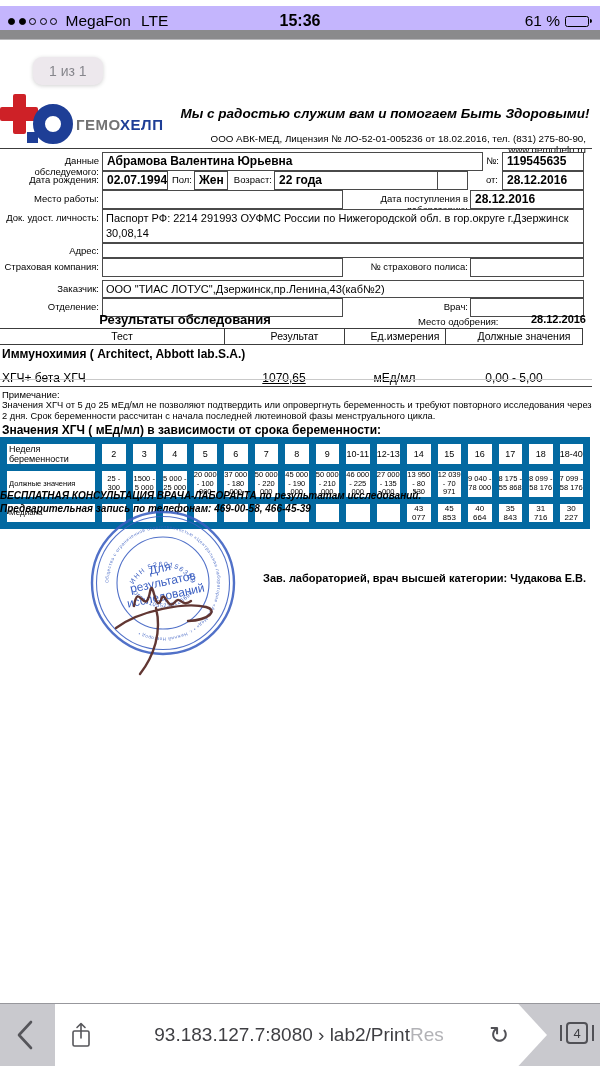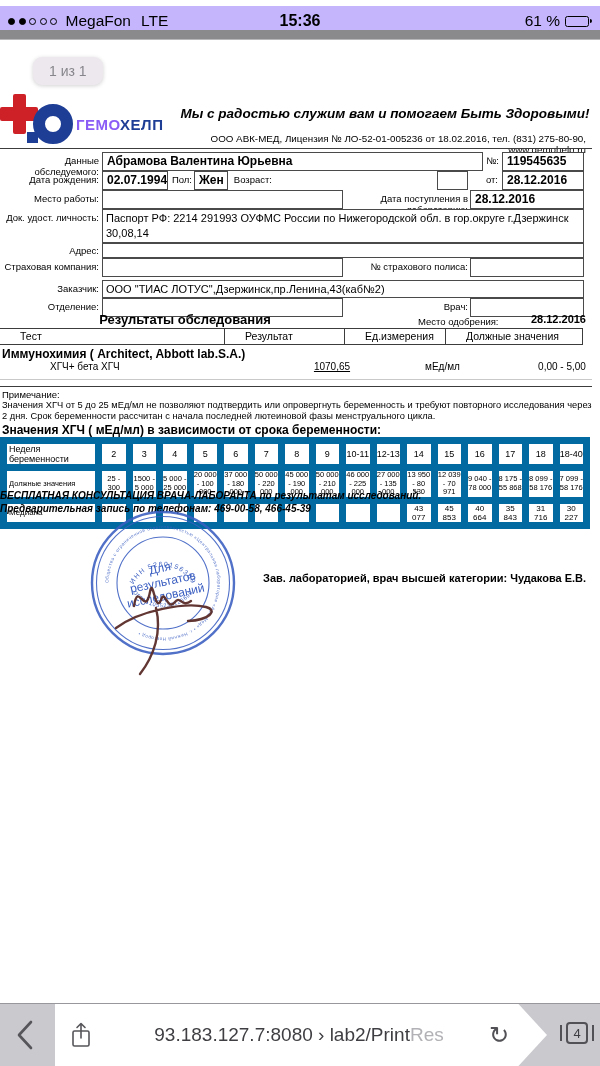--- a/index.html
+++ b/index.html
@@ -30,49 +30,49 @@
 
   #pagebadge{position:absolute;left:33px;top:17px;padding:6px 16px;background:#ede8ed;
              border-radius:9px;font-size:14px;color:#86868c;box-shadow:0 1px 4px rgba(0,0,0,.18);}
 
   .crossV{position:absolute;left:13px;top:54px;width:13px;height:40px;background:#ce2127;border-radius:2px;}
   .crossH{position:absolute;left:0px;top:67px;width:38px;height:14px;background:#ce2127;border-radius:2px;}
   .ring{position:absolute;left:33px;top:64px;width:40px;height:40px;border-radius:50%;
         border:12px solid #1e3e96;box-sizing:border-box;background:#fff;}
   .ringtab{position:absolute;left:27px;top:92px;width:11px;height:11px;background:#1e3e96;}
   #logotext{position:absolute;left:76px;top:76px;font-size:15px;font-weight:700;letter-spacing:.5px;}
-  #logotext .r{color:#8b5cf6;margin-top:45px;} #logotext .b{color:#1e3e96;}
+  #logotext .r{color:#737373;margin-top:45px;} #logotext .b{color:#1e3e96;}
 
   #slogan{position:absolute;left:180px;top:66px;width:410px;text-align:center;
           font-size:13.5px;font-weight:700;font-style:italic;}
   #license{position:absolute;left:190px;top:93px;width:396px;text-align:right;font-size:9.8px;}
 
   .hr{position:absolute;left:0;height:0;border-top:1px solid #3c3c3c;}
   .hr.light{border-top:1px solid #c9c9c9;}
 
   .lbl{position:absolute;font-size:9.5px;text-align:right;line-height:11px;}
   .box{position:absolute;border:1px solid #4a4a4a;background:#fff;box-sizing:border-box;
        font-size:12px;line-height:17px;padding:0 0 0 4px;overflow:hidden;}
   .box.b{font-weight:700;}
   .box.sm{font-size:11px;line-height:15px;padding:1px 3px;}
 
   #restitle{position:absolute;left:60px;top:272px;width:250px;text-align:center;font-size:13px;font-weight:700;}
   #approvlbl{position:absolute;left:418px;top:276px;font-size:9.5px;}
   #approvdate{position:absolute;left:510px;top:273px;width:76px;text-align:right;font-size:11px;font-weight:700;}
 
   #reshead{position:absolute;left:0;top:288px;width:583px;height:17px;display:flex;
            border-top:1px solid #3c3c3c;border-bottom:1px solid #3c3c3c;box-sizing:border-box;}
-  #reshead div{font-size:10.5px;line-height:15px;box-sizing:border-box;padding-left:20px;}
+  #reshead div{font-size:10.5px;line-height:15px;text-align:center;box-sizing:border-box;padding-left:20px;}
   #reshead .c1{width:224px;} 
   #reshead .c2{width:120px;border-left:1px solid #3c3c3c;}
   #reshead .c3{width:101px;border-left:1px solid #3c3c3c;}
   #reshead .c4{width:138px;border-left:1px solid #3c3c3c;border-right:1px solid #3c3c3c;}
 
   #groupline{position:absolute;left:2px;top:307px;font-size:12px;font-weight:700;}
-  .cell{position:absolute;top:321px;font-size:10px;text-align:center;margin-left:48px;}
+  .cell{position:absolute;top:331px;font-size:12px;text-align:center;}
 
   #notetitle{position:absolute;left:2px;top:349px;font-size:9.5px;}
   #notetext{position:absolute;left:2px;top:360px;width:590px;font-size:9.3px;line-height:11px;}
   #hcgtitle{position:absolute;left:2px;top:383px;font-size:12px;font-weight:700;}
 
   #weektbl{position:absolute;left:0;top:397px;width:584px;border-collapse:collapse;table-layout:fixed;}
   #weektbl td{border:7px solid #0369a1;text-align:center;padding:0;overflow:hidden;}
   #weektbl td.lab{text-align:left;padding-left:2px;font-size:9.5px;}
   #weektbl tr.wk td{font-size:9px;height:13px;}
   #weektbl tr.rg td{font-size:7.5px;line-height:8.5px;height:23px;}
@@ -144,20 +144,21 @@
   <div class="lbl" style="left:0;top:115px;width:99px;">Данные обследуемого:</div>
   <div class="box b" style="left:102px;top:112px;width:381px;height:19px;">Абрамова Валентина Юрьевна</div>
   <div class="lbl" style="left:482px;top:115px;width:17px;">№:</div>
   <div class="box b" style="left:502px;top:112px;width:82px;height:19px;">119545635</div>
 
   <div class="lbl" style="left:0;top:134px;width:99px;">Дата рождения:</div>
   <div class="box b" style="left:102px;top:131px;width:66px;height:19px;">02.07.1994</div>
   <div class="lbl" style="left:168px;top:134px;width:24px;">Пол:</div>
   <div class="box b" style="left:194px;top:131px;width:34px;height:19px;">Жен</div>
   <div class="lbl" style="left:228px;top:134px;width:44px;">Возраст:</div>
+  <div class="box b" style="left:274px;top:131px;width:164px;height:19px;">22 года</div>
   <div class="box" style="left:437px;top:131px;width:31px;height:19px;"></div>
   <div class="lbl" style="left:472px;top:134px;width:26px;">от:</div>
   <div class="box b" style="left:502px;top:131px;width:82px;height:19px;">28.12.2016</div>
 
   <div class="lbl" style="left:0;top:153px;width:99px;">Место работы:</div>
   <div class="box" style="left:102px;top:150px;width:241px;height:19px;"></div>
   <div class="lbl" style="left:344px;top:153px;width:124px;">Дата поступления в лабораторию:</div>
   <div class="box b" style="left:470px;top:150px;width:114px;height:19px;">28.12.2016</div>
 
   <div class="lbl" style="left:0;top:172px;width:99px;">Док. удост. личность:</div>

